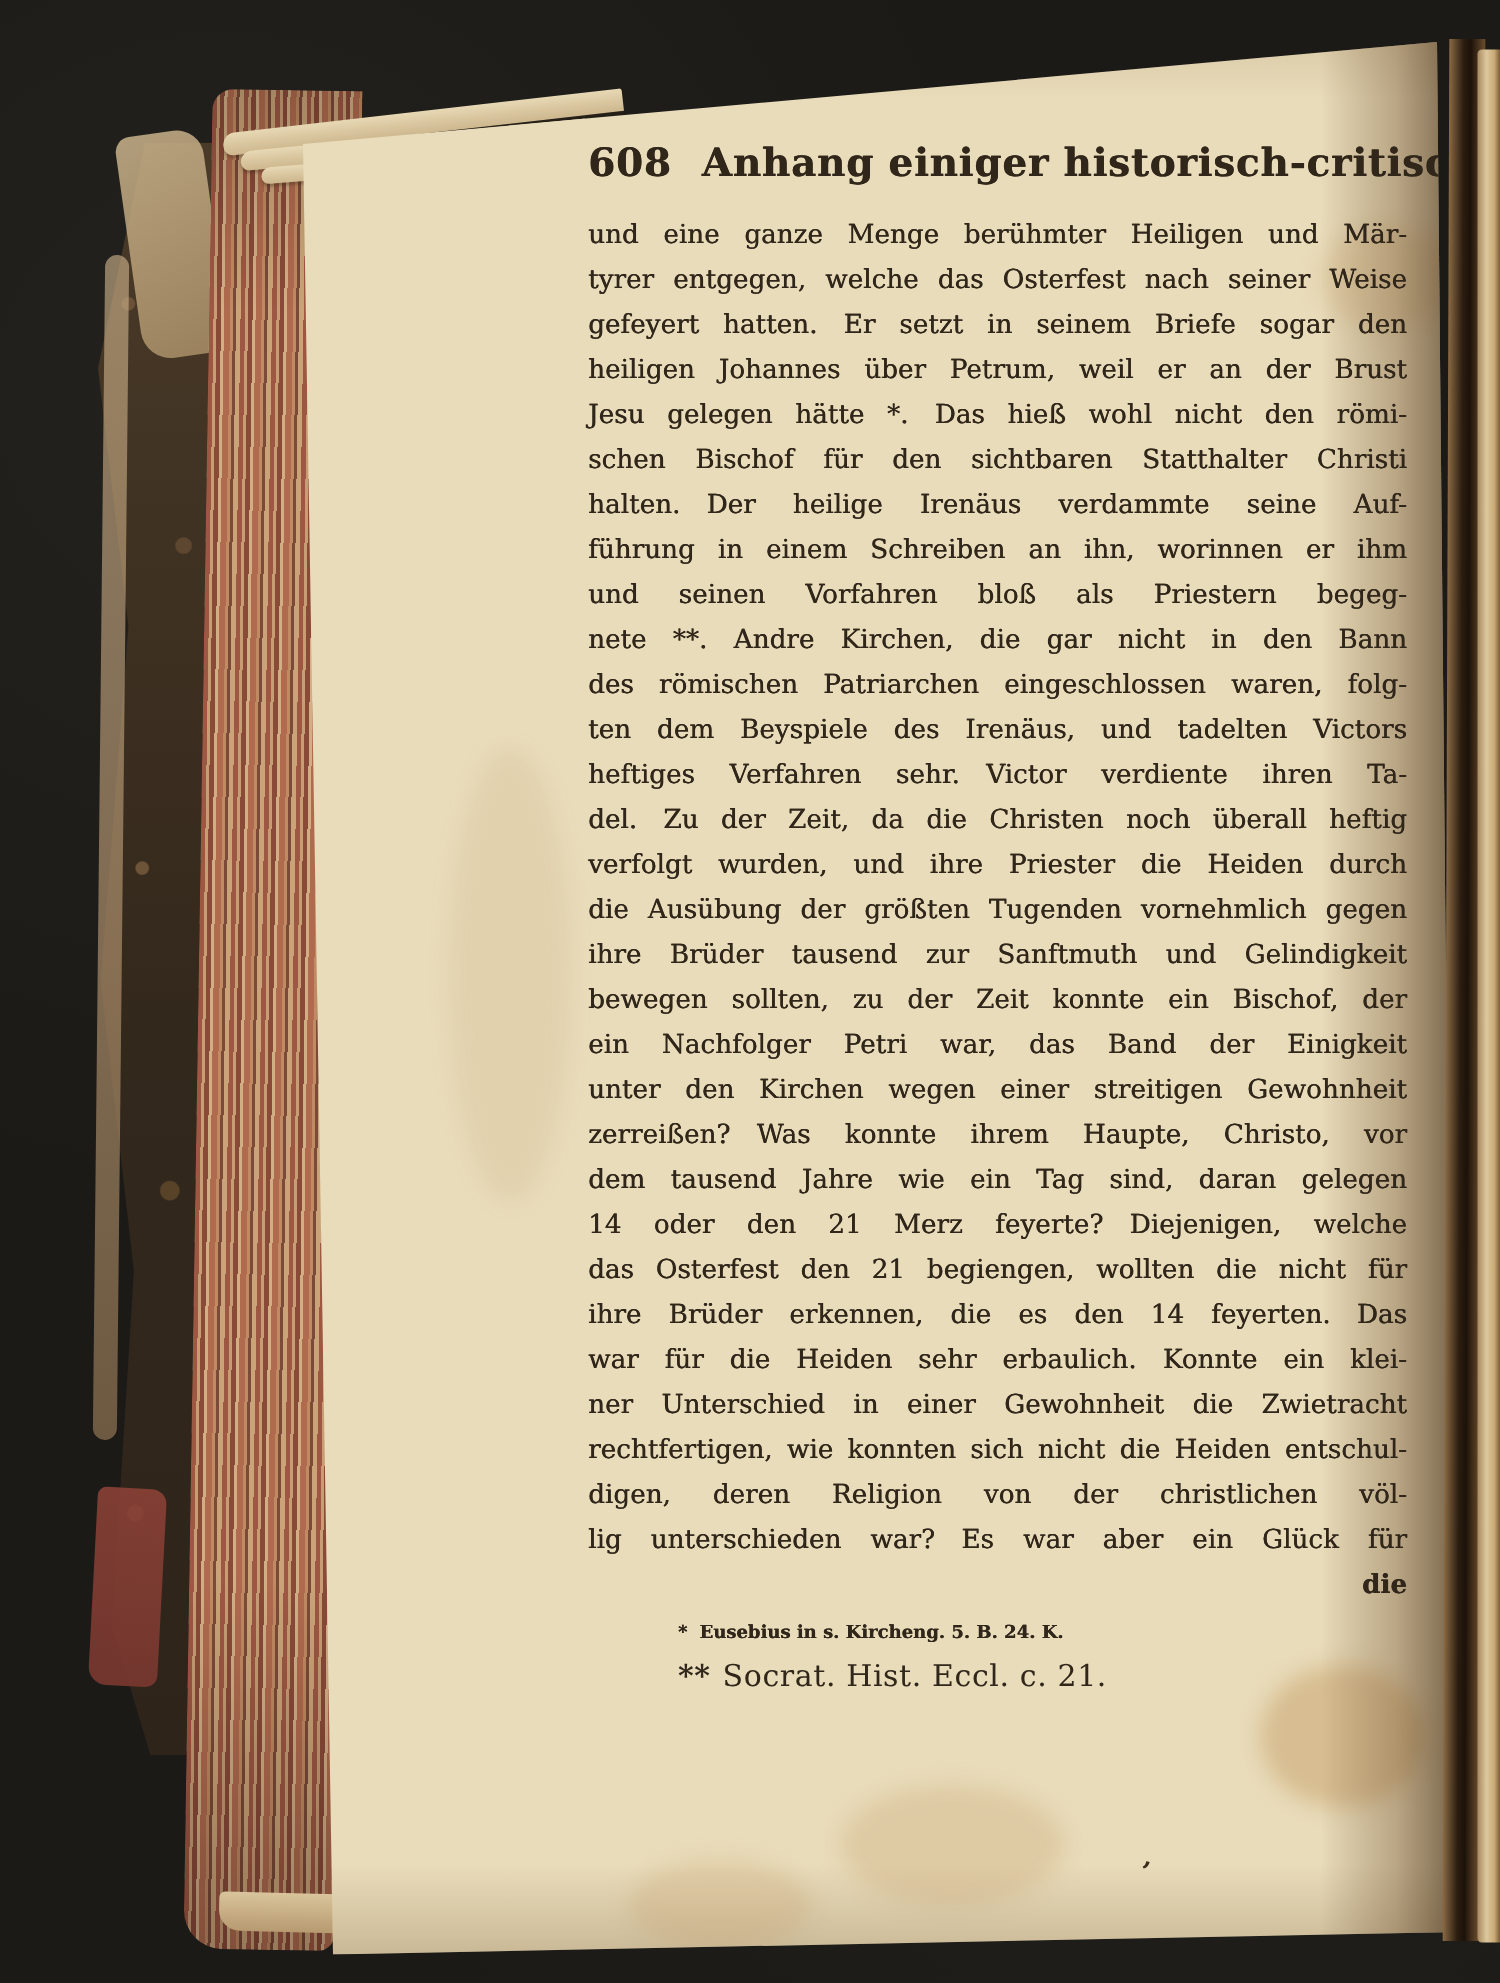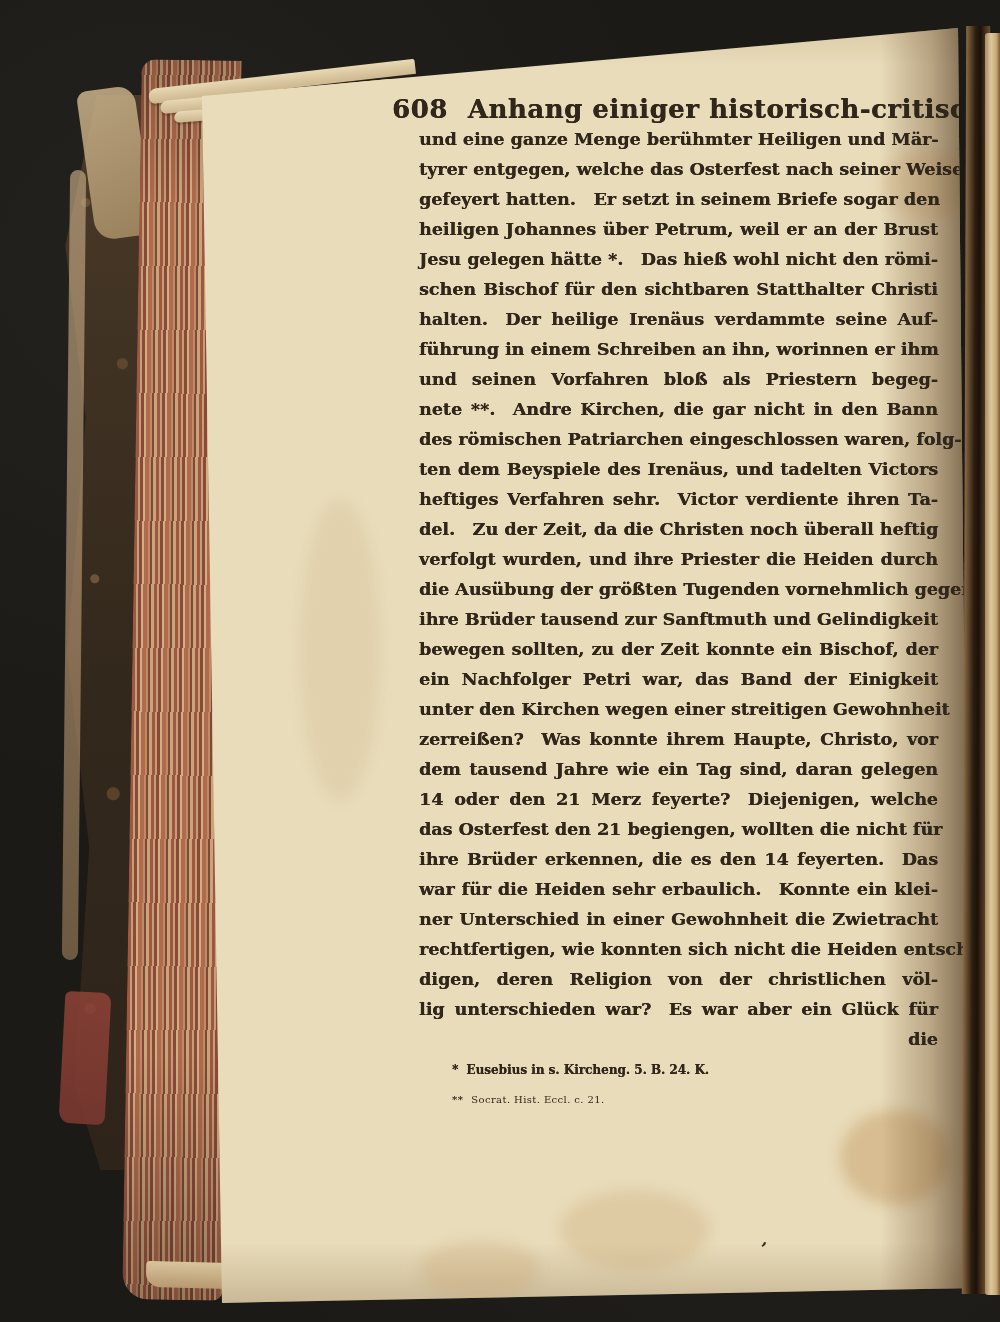--- a/index.html
+++ b/index.html
@@ -85,35 +85,35 @@
   .stain.e{left:300px;top:500px;width:80px;height:300px;background:rgba(170,130,80,.12);}
   
   .textblock{
     position:absolute;left:392px;top:94px;width:546px;
     color:#30261a;
   }
   .running-head{
     display:flex;gap:20px;align-items:baseline;justify-content:space-between;
     font-size:26px;font-weight:700;letter-spacing:.5px;
     text-shadow:.3px 0 currentColor;
-    white-space:nowrap;
-  }
-  .body-lines{font-size:17.5px;font-weight:700;margin-left:27px;}
+    margin-bottom:18px;white-space:nowrap;
+  }
+  .body-lines{font-size:17.5px;font-weight:400;}
   .text-line{
     line-height:30px;height:30px;
     text-align:justify;text-align-last:justify;
     text-shadow:.25px 0 currentColor;
     white-space:nowrap;overflow:visible;
   }
   .catchword-line{line-height:30px;height:30px;text-align:right;font-size:17.5px;font-weight:700;text-shadow:.25px 0 currentColor;}
   .footnotes{margin-top:2px;padding-left:60px;}
   .footnote{line-height:29px;}
   .footnote .fn-marker{font-weight:700;margin-right:8px;}
   .footnote.f1{font-size:12px;font-weight:700;text-shadow:.2px 0 currentColor;}
-  .footnote.f2{font-size:10px;font-weight:400;letter-spacing:.4px;}
+  .footnote.f2{font-size:20px;font-weight:400;letter-spacing:.4px;}
   .stray-mark{position:absolute;left:760px;top:1238px;font-size:18px;font-weight:700;color:#3a2d1e;transform:rotate(12deg);}
   
   .gutter-shade{
     position:absolute;left:880px;top:20px;width:92px;height:1280px;
     background:linear-gradient(90deg, rgba(90,60,30,0), rgba(90,60,30,.25) 55%, rgba(55,35,15,.55));
   }
   .gutter-crease{
     position:absolute;left:964px;top:26px;width:24px;height:1268px;
     transform:rotate(.2deg);
     background:linear-gradient(90deg,#8a6a44,#2b1d10 40%,#1c1209 60%,#6b4d2e);

